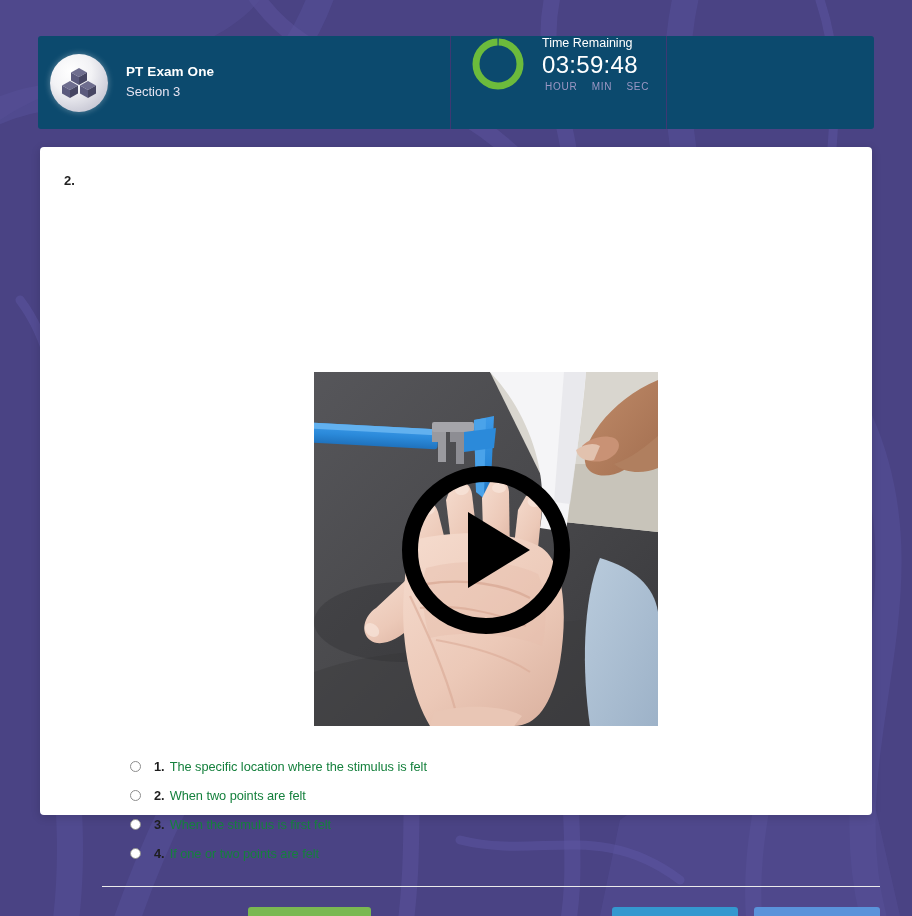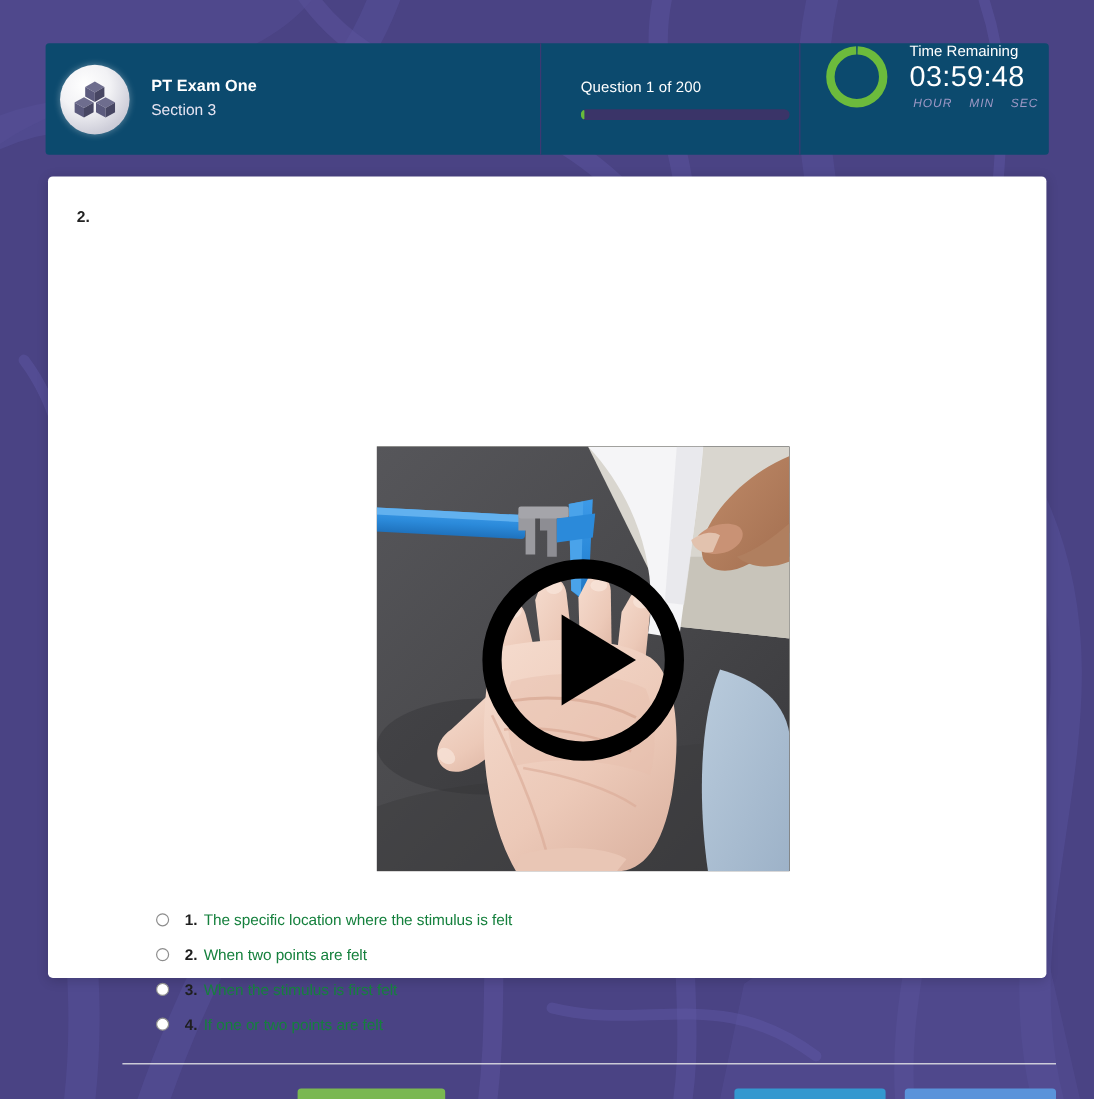--- a/index.html
+++ b/index.html
@@ -137,21 +137,20 @@
   #timer-units {
     display: flex;
     gap: 14px;
     margin-top: 2px;
     padding-left: 3px;
   }
   #timer-units span {
     color: #9c97c4;
     font-size: 10px;
     letter-spacing: 0.8px;
-    font-style: italic;
   }
 
   
   #card {
     position: absolute;
     left: 40px;
     top: 147px;
     width: 832px;
     height: 668px;
     background: #ffffff;
@@ -305,26 +304,20 @@
         <polygon points="18,18.5 26,23 26,31 18,26.5" fill="#5b5a7d"></polygon>
         <polygon points="34,18.5 34,26.5 26,31 26,23" fill="#474663"></polygon>
       </svg>
     </div>
     <div id="brand-text">
       <div id="exam-title">PT Exam One</div>
       <div id="section-label">Section 3</div>
     </div>
   </div>
 
-  <div id="progress-block">
-    <div id="question-counter">Question 1 of 200</div>
-    <div id="progress-track" style="background: rgb(58, 52, 104);">
-      <div id="progress-fill" style="width: 1.6%; background: rgb(104, 187, 59);"></div>
-    </div>
-  </div>
 
   <div id="timer-block">
     <svg id="timer-ring" width="56" height="56" viewBox="0 0 56 56">
       <circle cx="28" cy="28" r="22" fill="none" stroke="#6cbb3c" stroke-width="7" stroke-dasharray="137 1.2" stroke-dashoffset="34.5"></circle>
     </svg>
     <div id="timer-text">
       <div id="timer-label">Time Remaining</div>
       <div id="timer-value">03:59:48</div>
       <div id="timer-units">
         <span>HOUR</span>

